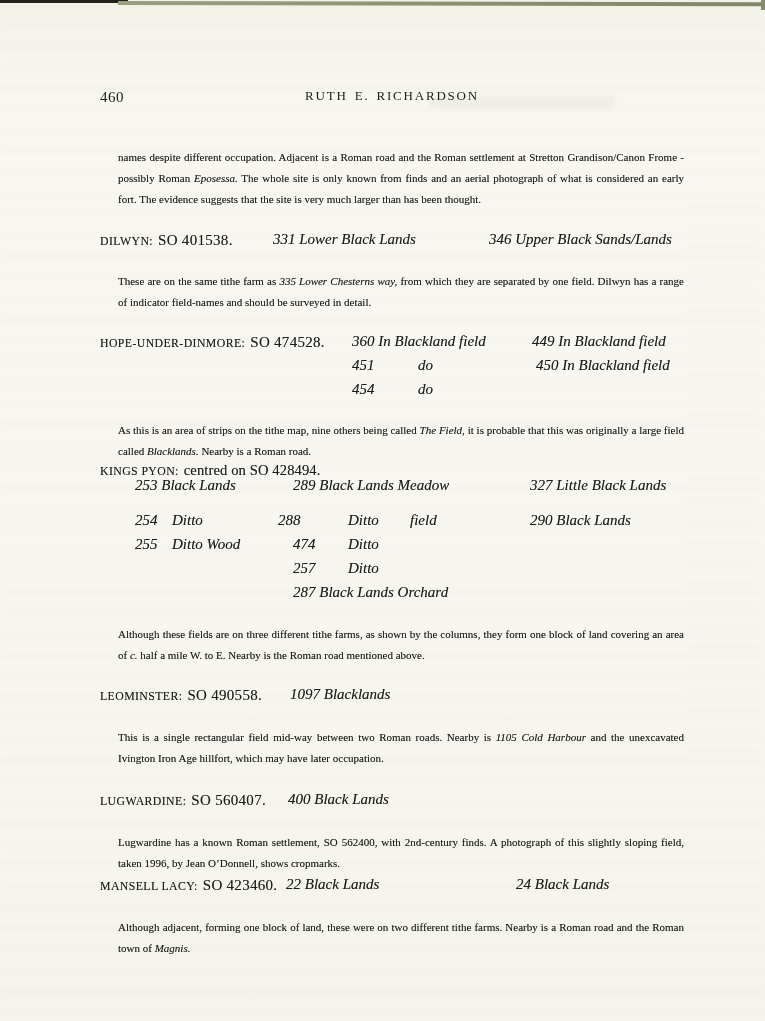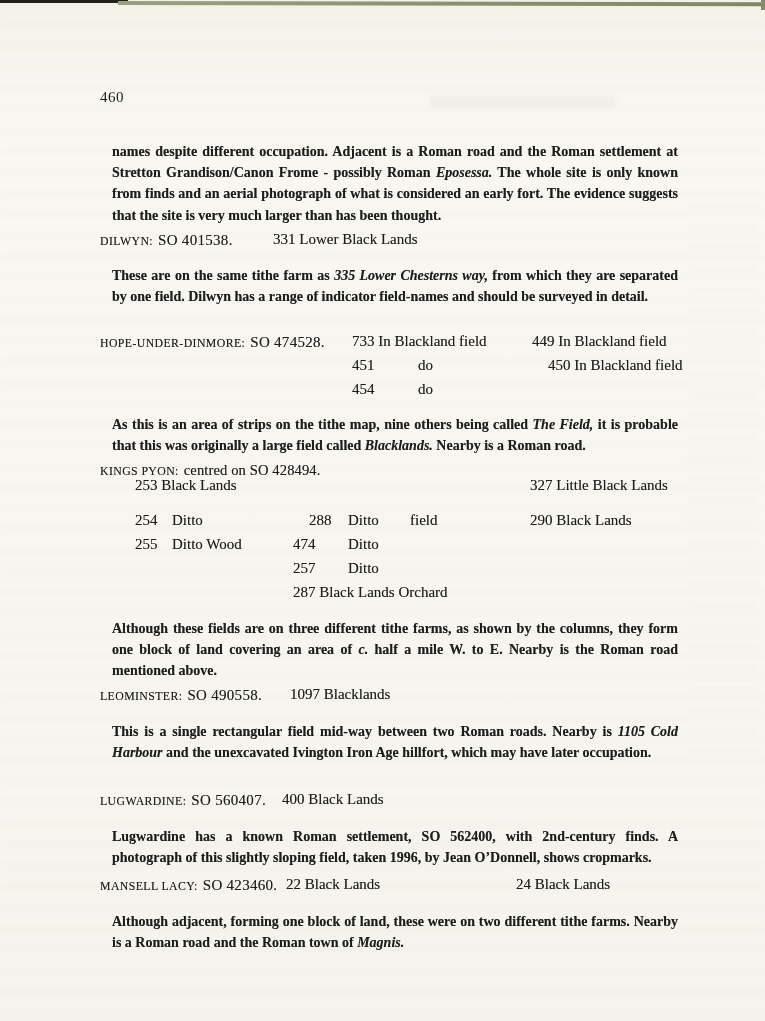--- a/index.html
+++ b/index.html
@@ -18,79 +18,82 @@
     background:repeating-linear-gradient(to bottom,rgba(110,115,88,0.045) 0 9px,transparent 9px 21px);}
   .smudge{position:absolute;pointer-events:none;filter:blur(2px);}
 
   .text-block{position:absolute;left:100px;width:566px;}
 
   
   .pagenum{position:absolute;left:0;top:1px;font-size:15px;letter-spacing:.5px;}
   .running-title{text-align:center;padding-left:18px;font-size:13px;letter-spacing:1.8px;word-spacing:2px;}
 
   
-  .para{margin:12px;font-size:14px;line-height:21.2px;text-align:justify;
-    text-shadow:0 0 .4px rgba(20,20,20,.45);font-weight:bold;}
+  .para{margin:18px;font-size:11px;line-height:21.2px;text-align:justify;
+    text-shadow:0 0 .4px rgba(20,20,20,.45);}
   .i{font-style:italic;}
 
   
   .entry{height:22px;line-height:21px;white-space:nowrap;text-shadow:0 0 .4px rgba(20,20,20,.45);}
   .parish{font-size:11.8px;letter-spacing:.4px;}
   .grid{font-size:15px;margin-left:5px;letter-spacing:.3px;}
-  .fld{position:absolute;top:0;line-height:21px;font-size:15px;}
+  .fld{position:absolute;top:0;line-height:21px;font-style:italic;font-size:15px;}
 </style>
 </head>
 <body>
 
 <div class="edge-dark"></div>
 <div class="edge-olive"></div>
 <div class="edge-corner"></div>
 <div class="smudge" style="top:96px;left:430px;width:185px;height:12px;background:#8d927b;opacity:.07;"></div>
 <div class="smudge" style="top:205px;left:688px;width:70px;height:560px;opacity:.12;background:repeating-linear-gradient(to bottom,rgba(110,115,88,.5) 0 2px,transparent 2px 21px);"></div>
 <div class="bleed"></div>
 
 <header class="text-block" style="top:88px;height:22px;">
   <span class="pagenum">460</span>
+  <div class="running-title">RUTH E. RICHARDSON</div>
 </header>
 
 <p class="text-block para" style="top:129px;"><span>names despite different occupation. Adjacent is a Roman road and the Roman settlement at Stretton Grandison/Canon Frome - possibly Roman </span><span class="i">Eposessa.</span><span> The whole site is only known from finds and an aerial photograph of what is considered an early fort. The evidence suggests that the site is very much larger than has been thought.</span></p>
 
 <div class="text-block entry" style="top:229px;">
   <span class="parish">DILWYN:</span><span class="grid">SO 401538.</span>
   <span class="fld" style="left:173px;">331 Lower Black Lands</span>
+  <span class="fld" style="left:389px;">346 Upper Black Sands/Lands</span>
 </div>
 <p class="text-block para" style="top:253px;"><span>These are on the same tithe farm as </span><span class="i">335 Lower Chesterns way,</span><span> from which they are separated by one field. Dilwyn has a range of indicator field-names and should be surveyed in detail.</span></p>
 
 <div class="text-block entry" style="top:331px;">
   <span class="parish">HOPE-UNDER-DINMORE:</span><span class="grid">SO 474528.</span>
-  <span class="fld" style="left:252px;">733 In Blackland field</span>
+  <span class="fld" style="left:252px;">360 In Blackland field</span>
   <span class="fld" style="left:432px;">449 In Blackland field</span>
 </div>
 <div class="text-block entry" style="top:355px;">
   <span class="fld" style="left:252px;">451</span>
   <span class="fld" style="left:318px;">do</span>
-  <span class="fld" style="left:448px;">450 In Blackland field</span>
+  <span class="fld" style="left:436px;">450 In Blackland field</span>
 </div>
 <div class="text-block entry" style="top:379px;">
   <span class="fld" style="left:252px;">454</span>
   <span class="fld" style="left:318px;">do</span>
 </div>
 <p class="text-block para" style="top:402px;"><span>As this is an area of strips on the tithe map, nine others being called </span><span class="i">The Field,</span><span> it is probable that this was originally a large field called </span><span class="i">Blacklands.</span><span> Nearby is a Roman road.</span></p>
 
 <div class="text-block entry" style="top:459px;">
   <span class="parish">KINGS PYON:</span><span class="grid" style="font-size:14.6px;letter-spacing:.1px;">centred on SO 428494.</span>
 </div>
 <div class="text-block entry" style="top:475px;">
   <span class="fld" style="left:35px;">253 Black Lands</span>
+  <span class="fld" style="left:193px;">289 Black Lands Meadow</span>
   <span class="fld" style="left:430px;">327 Little Black Lands</span>
 </div>
 <div class="text-block entry" style="top:510px;">
   <span class="fld" style="left:35px;">254</span>
   <span class="fld" style="left:72px;">Ditto</span>
-  <span class="fld" style="left:209px;">288</span>
+  <span class="fld" style="left:178px;">288</span>
   <span class="fld" style="left:248px;">Ditto</span>
   <span class="fld" style="left:310px;">field</span>
   <span class="fld" style="left:430px;">290 Black Lands</span>
 </div>
 <div class="text-block entry" style="top:534px;">
   <span class="fld" style="left:35px;text-align:right;">255</span>
   <span class="fld" style="left:72px;">Ditto Wood</span>
   <span class="fld" style="left:193px;">474</span>
   <span class="fld" style="left:248px;">Ditto</span>
 </div>
@@ -104,21 +107,21 @@
 <p class="text-block para" style="top:606px;"><span>Although these fields are on three different tithe farms, as shown by the columns, they form one block of land covering an area of </span><span class="i">c.</span><span> half a mile W. to E. Nearby is the Roman road mentioned above.</span></p>
 
 <div class="text-block entry" style="top:684px;">
   <span class="parish">LEOMINSTER:</span><span class="grid">SO 490558.</span>
   <span class="fld" style="left:190px;">1097 Blacklands</span>
 </div>
 <p class="text-block para" style="top:709px;"><span>This is a single rectangular field mid-way between two Roman roads. Nearby is </span><span class="i">1105 Cold Harbour</span><span> and the unexcavated Ivington Iron Age hillfort, which may have later occupation.</span></p>
 
 <div class="text-block entry" style="top:789px;">
   <span class="parish">LUGWARDINE:</span><span class="grid">SO 560407.</span>
-  <span class="fld" style="left:182px;">400 Black Lands</span>
+  <span class="fld" style="left:188px;">400 Black Lands</span>
 </div>
 <p class="text-block para" style="top:814px;"><span>Lugwardine has a known Roman settlement, SO 562400, with 2nd-century finds. A photograph of this slightly sloping field, taken 1996, by Jean O’Donnell, shows cropmarks.</span></p>
 
 <div class="text-block entry" style="top:874px;">
   <span class="parish">MANSELL LACY:</span><span class="grid">SO 423460.</span>
   <span class="fld" style="left:186px;">22 Black Lands</span>
   <span class="fld" style="left:416px;">24 Black Lands</span>
 </div>
 <p class="text-block para" style="top:899px;"><span>Although adjacent, forming one block of land, these were on two different tithe farms. Nearby is a Roman road and the Roman town of </span><span class="i">Magnis.</span></p>
 

